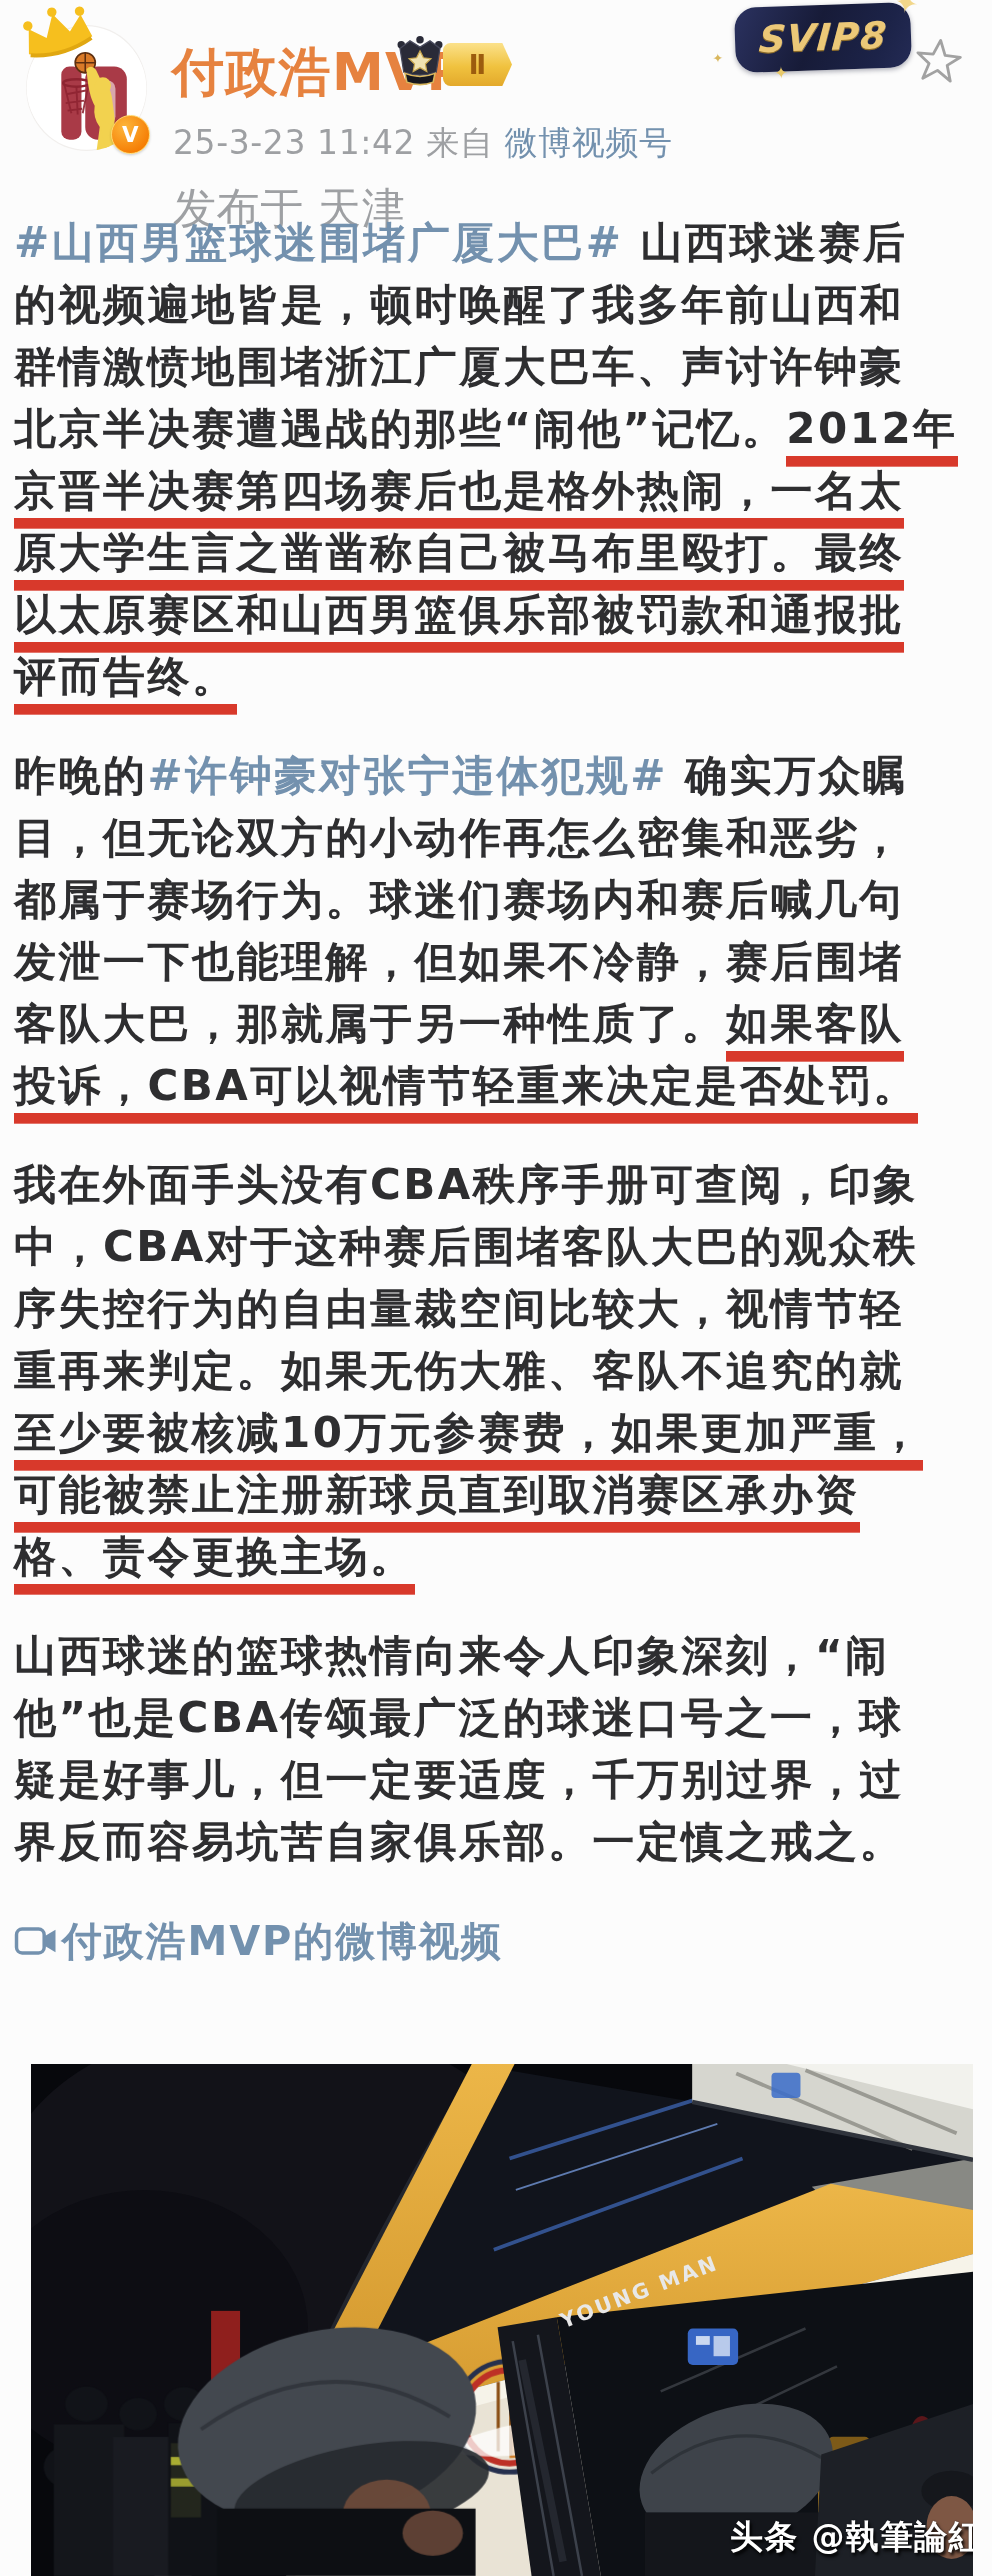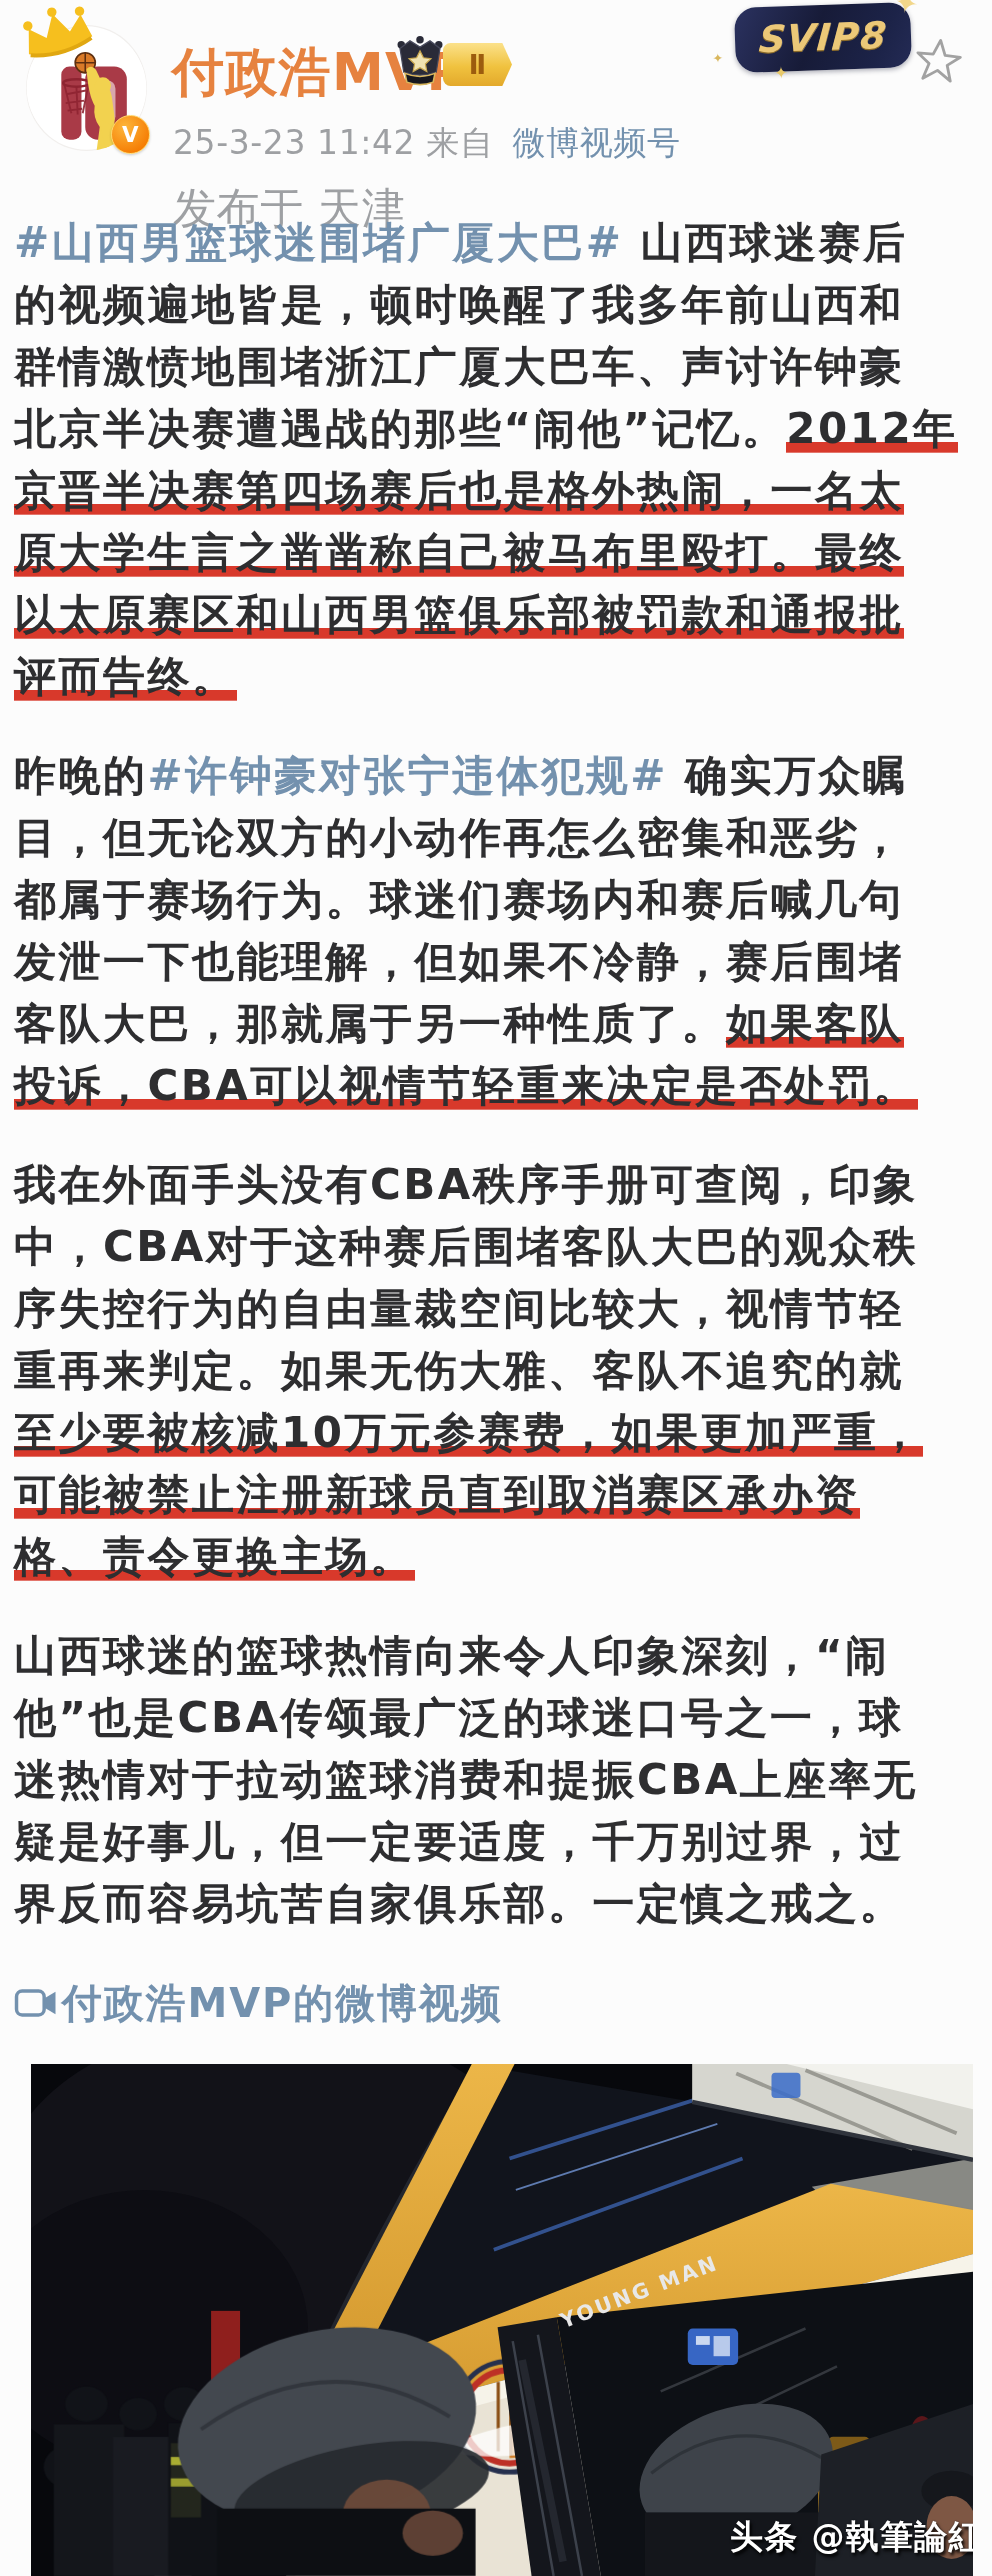--- a/index.html
+++ b/index.html
@@ -25,21 +25,21 @@
   .vip-crown { position:absolute; left:395px; top:33px; width:50px; height:57px; }
   .vip-tag { position:absolute; left:443px; top:43px; width:69px; height:43px;
              background:linear-gradient(180deg,#fbe18a,#f0c23f 55%,#e3a92b);
              clip-path:polygon(0 0, 86% 0, 100% 50%, 86% 100%, 0 100%);
              border-radius:7.6px; display:flex; align-items:center; justify-content:center;
              color:#9c5c0e; font-size:26.4px; font-weight:bold; }
   .meta-row1 { position:absolute; left:173px; top:121px; font-size:33px; color:#9ea0a3;
                letter-spacing:0.6px; white-space:nowrap; }
   .meta-row2 { position:absolute; left:173px; top:180px; font-size:43px; color:#9ea0a3;
                letter-spacing:0.6px; white-space:nowrap; }
-  .src-link { color:#7391ae;margin-left:8px; }
+  .src-link { color:#7391ae; }
   .svip-badge { position:absolute; left:735px; top:5px; width:176px; height:65px;
                 background:linear-gradient(115deg,#2b3260 0%, #171b38 45%, #1c2348 80%, #242b55 100%);
                 border-radius:21.4px; transform:rotate(-2deg);
                 display:flex; align-items:center; justify-content:center;
                 box-shadow:0 1.9px 5px rgba(20,24,48,.35); }
   .svip-text { font-style:italic; font-weight:800; font-size:37px; letter-spacing:1.3px;
                transform:skewX(-6deg); color:#ecc878;
                text-shadow:0 1.3px 0 #8a6a2a, 0.6px 0.6px 0.6px rgba(255,255,255,.4); }
   .sparkle { position:absolute; color:#f2d78a; line-height:1; }
   .sp1 { right:-8.8px; top:-12.6px; font-size:29px; transform:rotate(12deg); }
@@ -47,21 +47,21 @@
   .sp3 { left:-23px; top:44px; font-size:12.6px; color:#d9b75d; }
   .star-btn { position:absolute; left:914px; top:35px; width:49px; height:52px; }
   
   .post-body { position:absolute; left:14px; top:212px; width:938px; }
   .para { margin-bottom:37px; }
   .line { height:62px; line-height:62px; font-size:42px; font-weight:600;
           letter-spacing:2.5px; white-space:nowrap; }
   .line span.h { color:#7391ae; }
   .line span.u {
     background:linear-gradient(#d8392b,#d8392b) no-repeat left bottom / 100% 10.7px;
-    padding-bottom:0;
+    padding-bottom:14px;
   }
   .video-link-row { height:62px; line-height:62px; font-size:40px; font-weight:600;
                     color:#7391ae; letter-spacing:1.9px; display:flex; align-items:center; }
   .vl-icon { width:44px; height:34px; margin-right:3.8px; flex:0 0 auto; }
   
   .photo { position:absolute; left:31px; top:2064px; width:942px; height:512px;
            background:#07080c; overflow:hidden; }
   .photo svg { display:block; }
   .watermark { position:absolute; left:699px; top:451px; font-size:33px; font-weight:bold;
                color:#ffffff; letter-spacing:1.3px; white-space:nowrap;
@@ -158,21 +158,20 @@
         <div class="line"><span>中，CBA对于这种赛后围堵客队大巴的观众秩</span></div>
         <div class="line"><span>序失控行为的自由量裁空间比较大，视情节轻</span></div>
         <div class="line"><span>重再来判定。如果无伤大雅、客队不追究的就</span></div>
         <div class="line"><span class="u">至少要被核减10万元参赛费，如果更加严重，</span></div>
         <div class="line"><span class="u">可能被禁止注册新球员直到取消赛区承办资</span></div>
         <div class="line"><span class="u">格、责令更换主场。</span></div>
       </div>
       <div class="para">
         <div class="line"><span>山西球迷的篮球热情向来令人印象深刻，“闹</span></div>
         <div class="line"><span>他”也是CBA传颂最广泛的球迷口号之一，球</span></div>
-        <div class="line"><span>迷热情对于拉动篮球消费和提振CBA上座率无</span></div>
         <div class="line"><span>疑是好事儿，但一定要适度，千万别过界，过</span></div>
         <div class="line"><span>界反而容易坑苦自家俱乐部。一定慎之戒之。</span></div>
       </div>
       <div class="video-link-row">
         <svg class="vl-icon" viewBox="0 0 70 54">
           <rect x="4" y="8" width="44" height="38" rx="9" fill="none" stroke="#7391ae" stroke-width="5.5"></rect>
           <path d="M48,20 L66,9 L66,45 L48,34 Z" fill="#7391ae"></path>
         </svg>
         <span>付政浩MVP的微博视频</span>
       </div>

